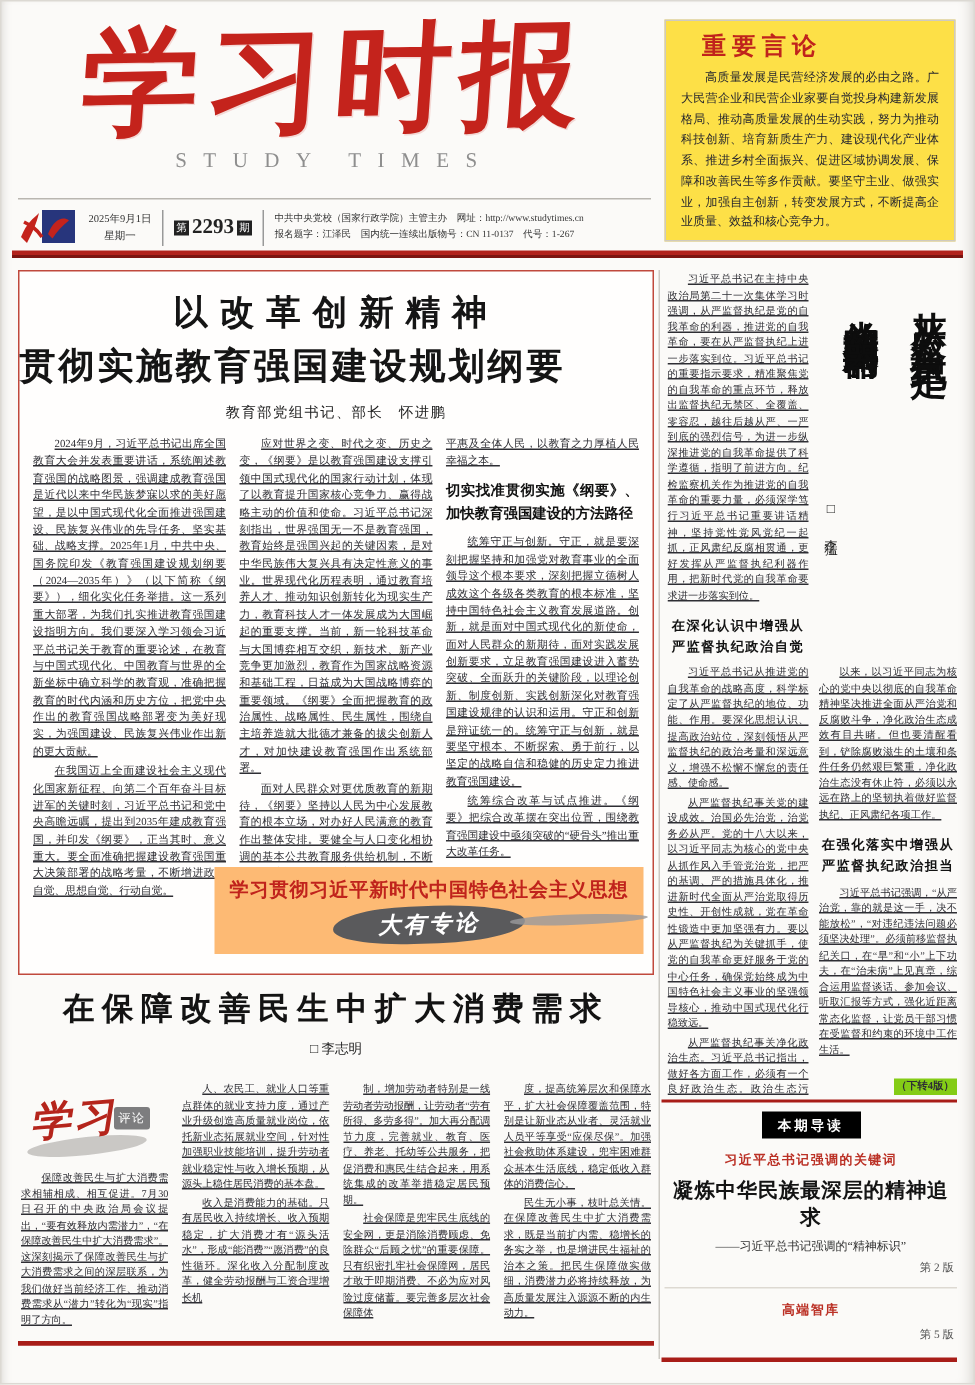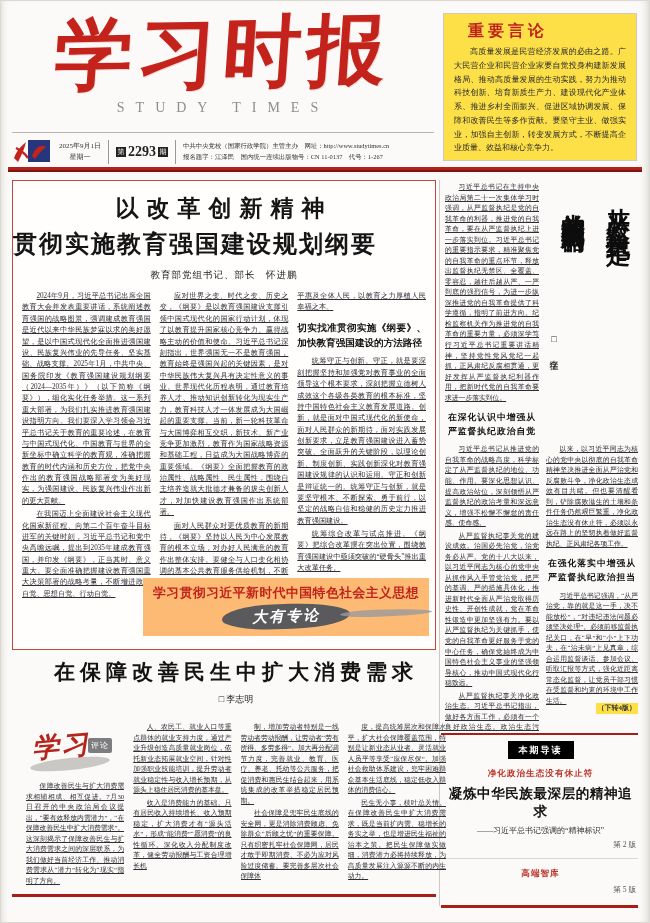--- a/index.html
+++ b/index.html
@@ -96,40 +96,40 @@
     display:flex; gap:7px;
   }
   .ra-left { width:94px; font-size:6.8px; line-height:1.55; text-align:justify; color:#2e2e34; }
   .right-article .flow-subhead { font-size:8.8px; text-align:center; margin:8px 0 6px; letter-spacing:1px; }
   .ra-right { position:relative; flex:1; font-size:6.8px; line-height:1.55; text-align:justify; color:#2e2e34; }
   .v-title { position:relative; height:256px; margin-bottom:6px; }
   .vt { writing-mode:vertical-rl; font-weight:900; color:#0d0d0d; font-size:24px; position:absolute; }
   .vt1 { top:6px; right:2px; letter-spacing:6px; }
   .vt2 { top:12px; right:47px; letter-spacing:2px; }
   .v-author { position:absolute; left:0; top:152px; writing-mode:vertical-rl; font-size:9px; letter-spacing:3px; color:#222; font-weight:400; }
-  .continue-4 { position:absolute; right:0; bottom:17px; font-size:7px; font-weight:700; background:#fde047; padding:0 2px; }
+  .continue-4 { position:absolute; right:0; bottom:1px; font-size:7px; font-weight:700; background:#84cc16; padding:0 2px; }
 
   .red-sep-right { position:absolute; left:441px; top:733px; width:197px; height:2px; background:#a81d18; }
 
   
   .digest { position:absolute; left:443px; top:741px; width:195px; }
   .digest-badge {
     width:66px; margin:0 auto; background:#000000; color:#fff; font-size:9px; font-weight:700;
     text-align:center; letter-spacing:2px; padding:2.5px 0;
   }
   .digest-item { text-align:center; padding:9px 2px 8px; border-bottom:1px solid #ddd9d2; }
   .digest-item:last-of-type { border-bottom:none; }
   .digest-kicker { color:#bb3126; font-size:8.6px; font-weight:700; letter-spacing:1px; margin-bottom:5px; }
   .digest-title { color:#141414; font-size:13.6px; font-weight:900; letter-spacing:0.5px; margin-bottom:4px; }
   .digest-sub { color:#333; font-size:8px; margin-bottom:4px;text-align:center; }
   .digest-page { color:#555; font-size:7.6px;text-align:right; }
   .digest-rule { position:absolute; left:441px; top:905px; width:197px; height:3px; background:#a81d18; }
 
   
-  .bottom-article { position:absolute; left:24px; top:652px; width:424px; height:240px; }
+  .bottom-article { position:absolute; left:12px; top:652px; width:424px; height:240px; }
   .ba-title { text-align:center; font-size:21px; font-weight:900; letter-spacing:5px; color:#131313; margin-top:6px; }
   .ba-byline { text-align:center; font-size:9px; color:#222; margin-top:7px; }
   .ba-cols {
     position:absolute; left:2px; right:2px; top:70px; bottom:4px;
     display:grid; grid-template-columns:repeat(4,1fr); gap:9px; overflow:hidden;
     font-size:6.8px; line-height:1.55; text-align:justify; color:#2e2e34;
   }
   .ba-col { overflow:hidden; }
   .stamp { position:relative; height:54px; margin-bottom:5px; }
   .stamp-swoosh { position:absolute; left:4px; bottom:6px; width:80px; height:12px; background:#b9b7b4; border-radius:50%; opacity:.75; transform:rotate(-6deg); }
@@ -222,21 +222,21 @@
         </div>
       <span class="continue-4">（下转4版）</span>
     </div>
   </div>
 
   <div class="red-sep-right"></div>
 
   <div class="digest">
     <div class="digest-badge">本期导读</div>
     <div class="digest-item">
-      <div class="digest-kicker">净化政治生态没有休止符</div>
+      <div class="digest-kicker">习近平总书记强调的关键词</div>
       <div class="digest-title">凝炼中华民族最深层的精神追求</div>
       <div class="digest-sub">——习近平总书记强调的“精神标识”</div>
       <div class="digest-page">第 2 版</div>
     </div>
     <div class="digest-item">
       <div class="digest-kicker">高端智库</div>
       <div class="digest-page">第 5 版</div>
     </div>
   </div>
   <div class="digest-rule"></div>

